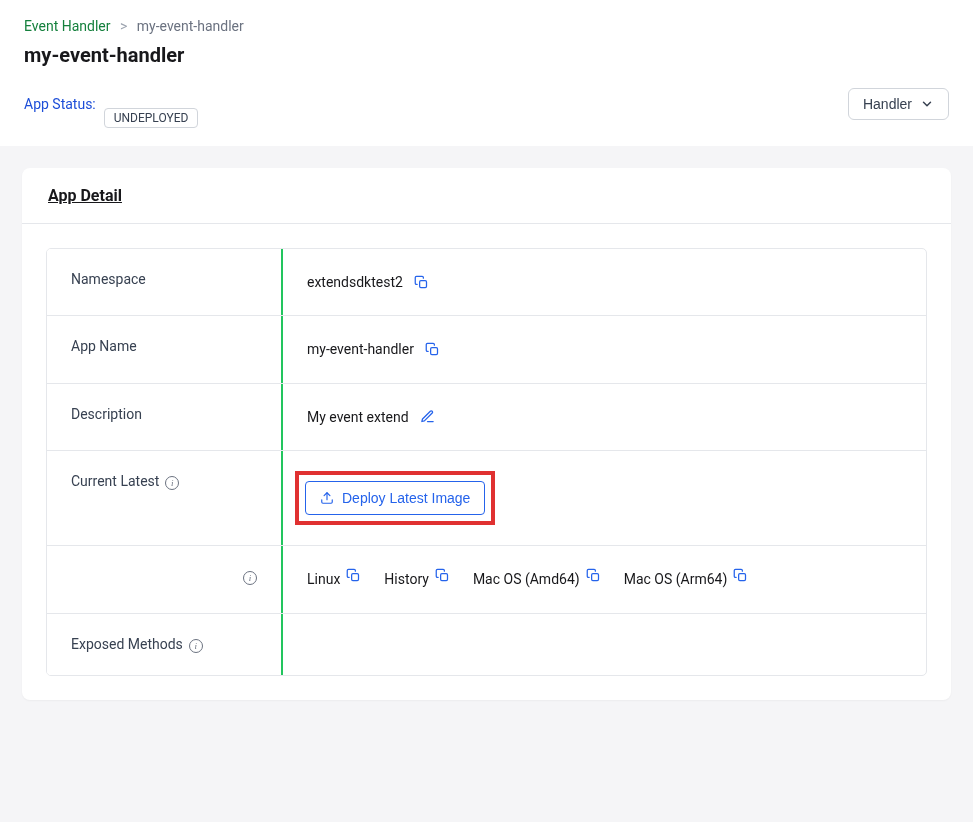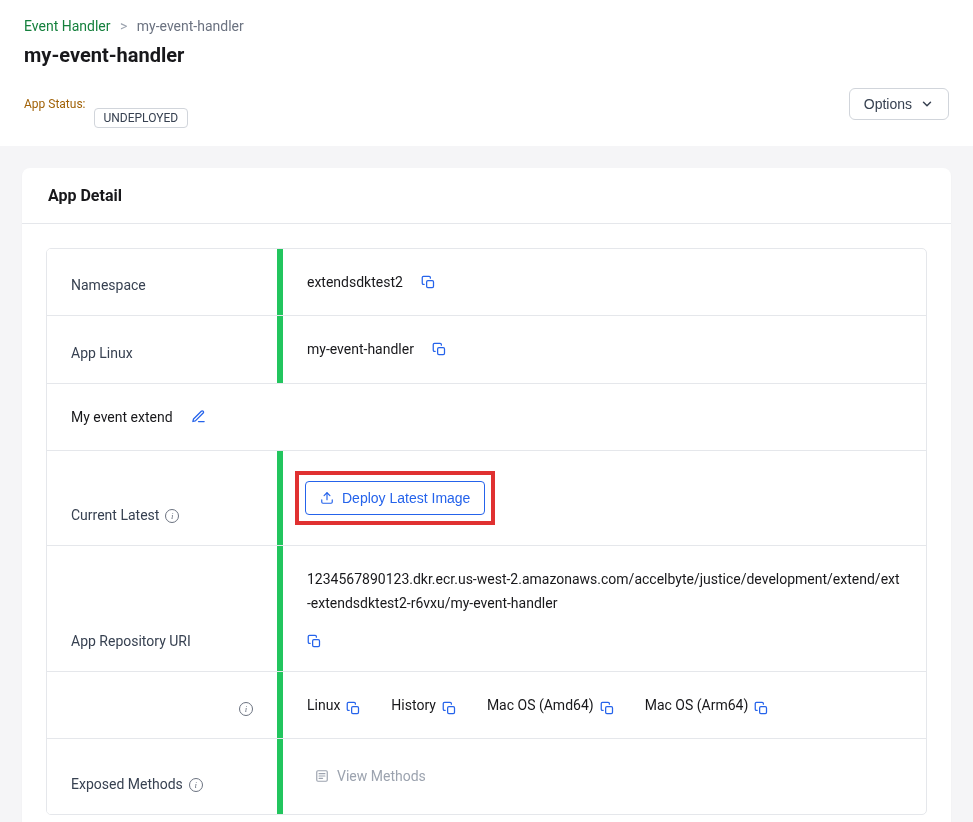--- a/index.html
+++ b/index.html
@@ -42,22 +42,22 @@
       display: flex;
       align-items: center;
       justify-content: space-between;
     }
     .status-left {
       display: flex;
       align-items: center;
       gap: 8px;
     }
     .status-label {
-      color: #a16207;
-      font-size: 12px;
+      color: #1d4ed8;
+      font-size: 14px;
     }
     .status-badge {
       border: 1px solid #d1d5db;
       border-radius: 4px;
       padding: 2px 9px;
       font-size: 12px;
       color: #374151;
       margin-top: 29px;
     }
     .options-button {
@@ -85,20 +85,21 @@
       background: #fff;
       border-radius: 8px;
       box-shadow: 0 1px 2px rgba(0,0,0,0.04);
     }
     .card-header {
       padding: 18px 26px;
       border-bottom: 1px solid #e5e7eb;
       font-size: 16px;
       font-weight: 700;
       color: #18181b;
+      text-decoration: underline;
     }
     .card-body {
       padding: 24px;
     }
     .detail-table {
       border: 1px solid #e5e7eb;
       border-radius: 5px;
       overflow: hidden;
     }
     .detail-row {
@@ -106,36 +107,36 @@
       border-bottom: 1px solid #e5e7eb;
     }
     .detail-row:last-child {
       border-bottom: none;
     }
     .label-cell {
       width: 236px;
       min-width: 236px;
       padding: 22px 24px;
       background: #fff;
-      border-right: 6px solid #22c55e;
+      border-right: 2px solid #22c55e;
       font-size: 14px;
       color: #374151;
       display: flex;
-      align-items: flex-end;
+      align-items: flex-start;
       gap: 6px;
     }
     .value-cell {
       flex: 1;
       padding: 22px 24px;
       font-size: 14px;
       color: #18181b;
       display: flex;
       flex-wrap: wrap;
       align-items: center;
-      gap: 18px;
+      gap: 11px;
       line-height: 1.6;
     }
     .value-cell.image-row {
       padding: 20px 12px 20px 12px;
     }
     .info-icon {
       width: 14px;
       height: 14px;
       border: 1px solid #6b7280;
       border-radius: 50%;
@@ -182,21 +183,21 @@
       width: 14px;
       height: 14px;
     }
     .highlight-box {
       border: 4px solid #e03131;
       padding: 6px;
       display: inline-block;
     }
     .os-item {
       display: inline-flex;
-      align-items: flex-end;
+      align-items: flex-start;
       gap: 6px;
       margin-right: 12px;
     }
     .view-methods-btn {
       color: #9ca3af;
       font-size: 14px;
       display: inline-flex;
       align-items: center;
       gap: 8px;
       cursor: default;
@@ -220,21 +221,21 @@
     <span class="breadcrumb-sep">&gt;</span>
     <span class="breadcrumb-current">my-event-handler</span>
   </div>
   <h1 class="page-title">my-event-handler</h1>
   <div class="status-row">
     <div class="status-left">
       <span class="status-label">App Status:</span>
       <span class="status-badge">UNDEPLOYED</span>
     </div>
     <button class="options-button">
-      <span>Options</span>
+      <span>Handler</span>
       <svg viewBox="0 0 24 24" fill="none" stroke="currentColor" stroke-width="2.5" stroke-linecap="round" stroke-linejoin="round">
           <polyline points="6 9 12 15 18 9"></polyline>
         </svg>
     </button>
   </div>
 </div>
 
 <div class="body-bg">
   <div class="card">
     <div class="card-header">App Detail</div>
@@ -249,32 +250,35 @@
             <span>extendsdktest2</span>
             <svg class="copy-icon" viewBox="0 0 24 24" fill="none" stroke="currentColor" stroke-width="2" stroke-linecap="round" stroke-linejoin="round">
                 <rect x="9" y="9" width="11" height="11" rx="2"></rect>
                 <path d="M5 15H4a2 2 0 0 1-2-2V4a2 2 0 0 1 2-2h9a2 2 0 0 1 2 2v1"></path>
               </svg>
           </div>
         </div>
 
         <div class="detail-row">
           <div class="label-cell">
-            <span>App Linux</span>
+            <span>App Name</span>
           </div>
           <div class="value-cell">
             <span>my-event-handler</span>
             <svg class="copy-icon" viewBox="0 0 24 24" fill="none" stroke="currentColor" stroke-width="2" stroke-linecap="round" stroke-linejoin="round">
                 <rect x="9" y="9" width="11" height="11" rx="2"></rect>
                 <path d="M5 15H4a2 2 0 0 1-2-2V4a2 2 0 0 1 2-2h9a2 2 0 0 1 2 2v1"></path>
               </svg>
           </div>
         </div>
 
         <div class="detail-row">
+          <div class="label-cell">
+            <span>Description</span>
+          </div>
           <div class="value-cell">
             <span>My event extend</span>
             <svg class="edit-icon" viewBox="0 0 24 24" fill="none" stroke="currentColor" stroke-width="2" stroke-linecap="round" stroke-linejoin="round">
                 <path d="M12 20h9"></path>
                 <path d="M16.5 3.5a2.121 2.121 0 0 1 3 3L7 19l-4 1 1-4L16.5 3.5z"></path>
               </svg>
           </div>
         </div>
 
         <div class="detail-row">
@@ -289,32 +293,20 @@
                     <path d="M21 15v4a2 2 0 0 1-2 2H5a2 2 0 0 1-2-2v-4"></path>
                     <polyline points="17 8 12 3 7 8"></polyline>
                     <line x1="12" y1="3" x2="12" y2="15"></line>
                   </svg>
                 <span>Deploy Latest Image</span>
               </button>
             </span>
           </div>
         </div>
 
-        <div class="detail-row">
-          <div class="label-cell">
-            <span>App Repository URI</span>
-          </div>
-          <div class="value-cell">
-            <span class="uri-text">1234567890123.dkr.ecr.us-west-2.amazonaws.com/accelbyte/justice/development/extend/ext-extendsdktest2-r6vxu/my-event-handler</span>
-            <svg class="copy-icon" viewBox="0 0 24 24" fill="none" stroke="currentColor" stroke-width="2" stroke-linecap="round" stroke-linejoin="round">
-                <rect x="9" y="9" width="11" height="11" rx="2"></rect>
-                <path d="M5 15H4a2 2 0 0 1-2-2V4a2 2 0 0 1 2-2h9a2 2 0 0 1 2 2v1"></path>
-              </svg>
-          </div>
-        </div>
 
         <div class="detail-row">
           <div class="label-cell">
             <span class="info-icon info-icon-right">i</span>
           </div>
           <div class="value-cell">
             <span class="os-item">
               <span>Linux</span>
               <svg class="copy-icon" viewBox="0 0 24 24" fill="none" stroke="currentColor" stroke-width="2" stroke-linecap="round" stroke-linejoin="round">
                   <rect x="9" y="9" width="11" height="11" rx="2"></rect>
@@ -343,30 +335,19 @@
                 </svg>
             </span>
           </div>
         </div>
 
         <div class="detail-row">
           <div class="label-cell">
             <span>Exposed Methods</span>
             <span class="info-icon">i</span>
           </div>
-          <div class="value-cell">
-            <span class="view-methods-btn">
-              <svg viewBox="0 0 24 24" fill="none" stroke="currentColor" stroke-width="2" stroke-linecap="round" stroke-linejoin="round">
-                  <rect x="3" y="3" width="18" height="18" rx="2"></rect>
-                  <line x1="7" y1="8" x2="17" y2="8"></line>
-                  <line x1="7" y1="12" x2="17" y2="12"></line>
-                  <line x1="7" y1="16" x2="13" y2="16"></line>
-                </svg>
-              <span>View Methods</span>
-            </span>
-          </div>
         </div>
 
       </div>
 
     </div>
   </div>
 </div>
 
 </body></html>

